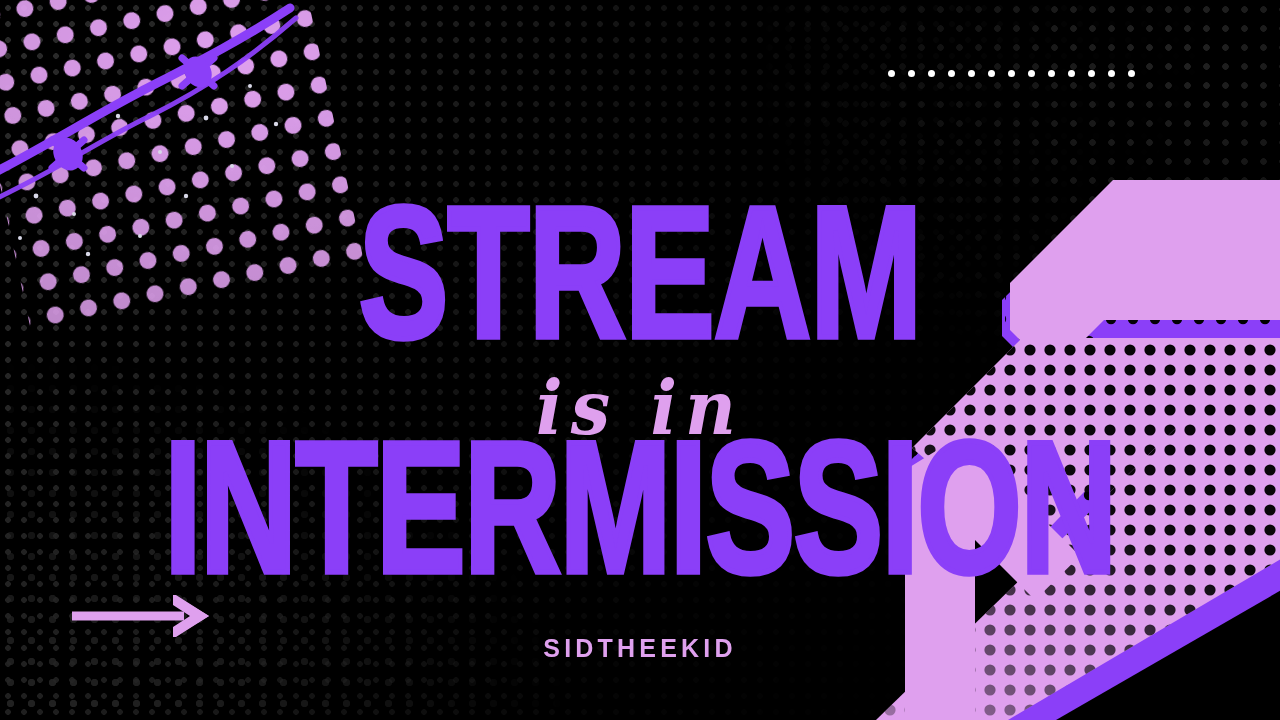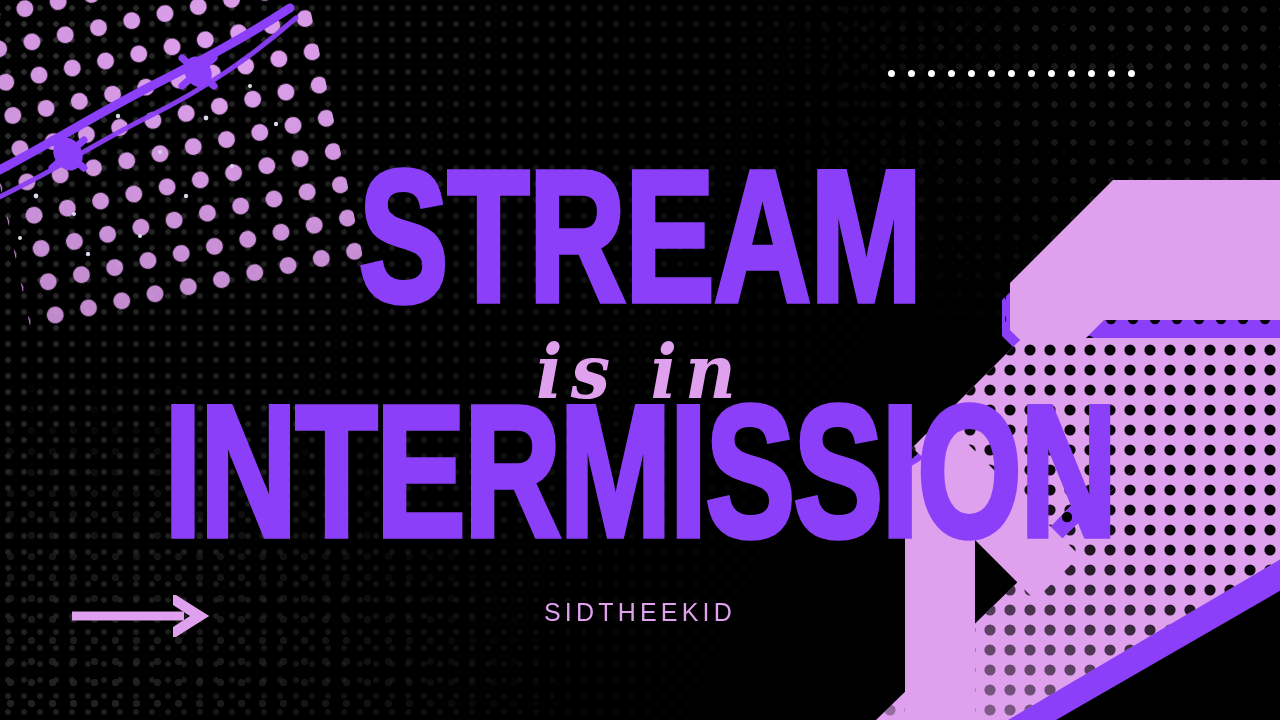--- a/index.html
+++ b/index.html
@@ -60,21 +60,21 @@
     position:absolute; left:888px; top:70px;
     display:flex; gap:13px; align-items:center;
     z-index:5;
   }
   #dotline span{
     display:block; width:7px; height:7px; border-radius:50%;
     background:#ffffff;
   }
 
   
-  #copy{ position:absolute; inset:0; z-index:6; pointer-events:none; }
+  #copy{ position:absolute; inset:0; z-index:6; pointer-events:none;margin-top:36px; }
 
   .t-stream{
     position:absolute;
     left:0; right:0; top:160px;
     text-align:center;
     font-family:"Liberation Sans", sans-serif;
     font-weight:700;
     font-size:168px;
     line-height:0.82;
     letter-spacing:-1px;
@@ -113,21 +113,21 @@
     transform-origin:50% 0;
     -webkit-text-stroke:5px #8b3ff8;
     white-space:nowrap;
   }
 
   .t-handle{
     position:absolute;
     left:0; right:0; top:598px;
     text-align:center;
     font-family:"Liberation Sans", sans-serif;
-    font-weight:400;
+    font-weight:700;
     font-size:25px;
     letter-spacing:4.2px;
     color:#dfa0ee;
     z-index:7;
   }
 
   #arrow{
     position:absolute; left:72px; top:594px;
     width:140px; height:44px; z-index:7;
   }

